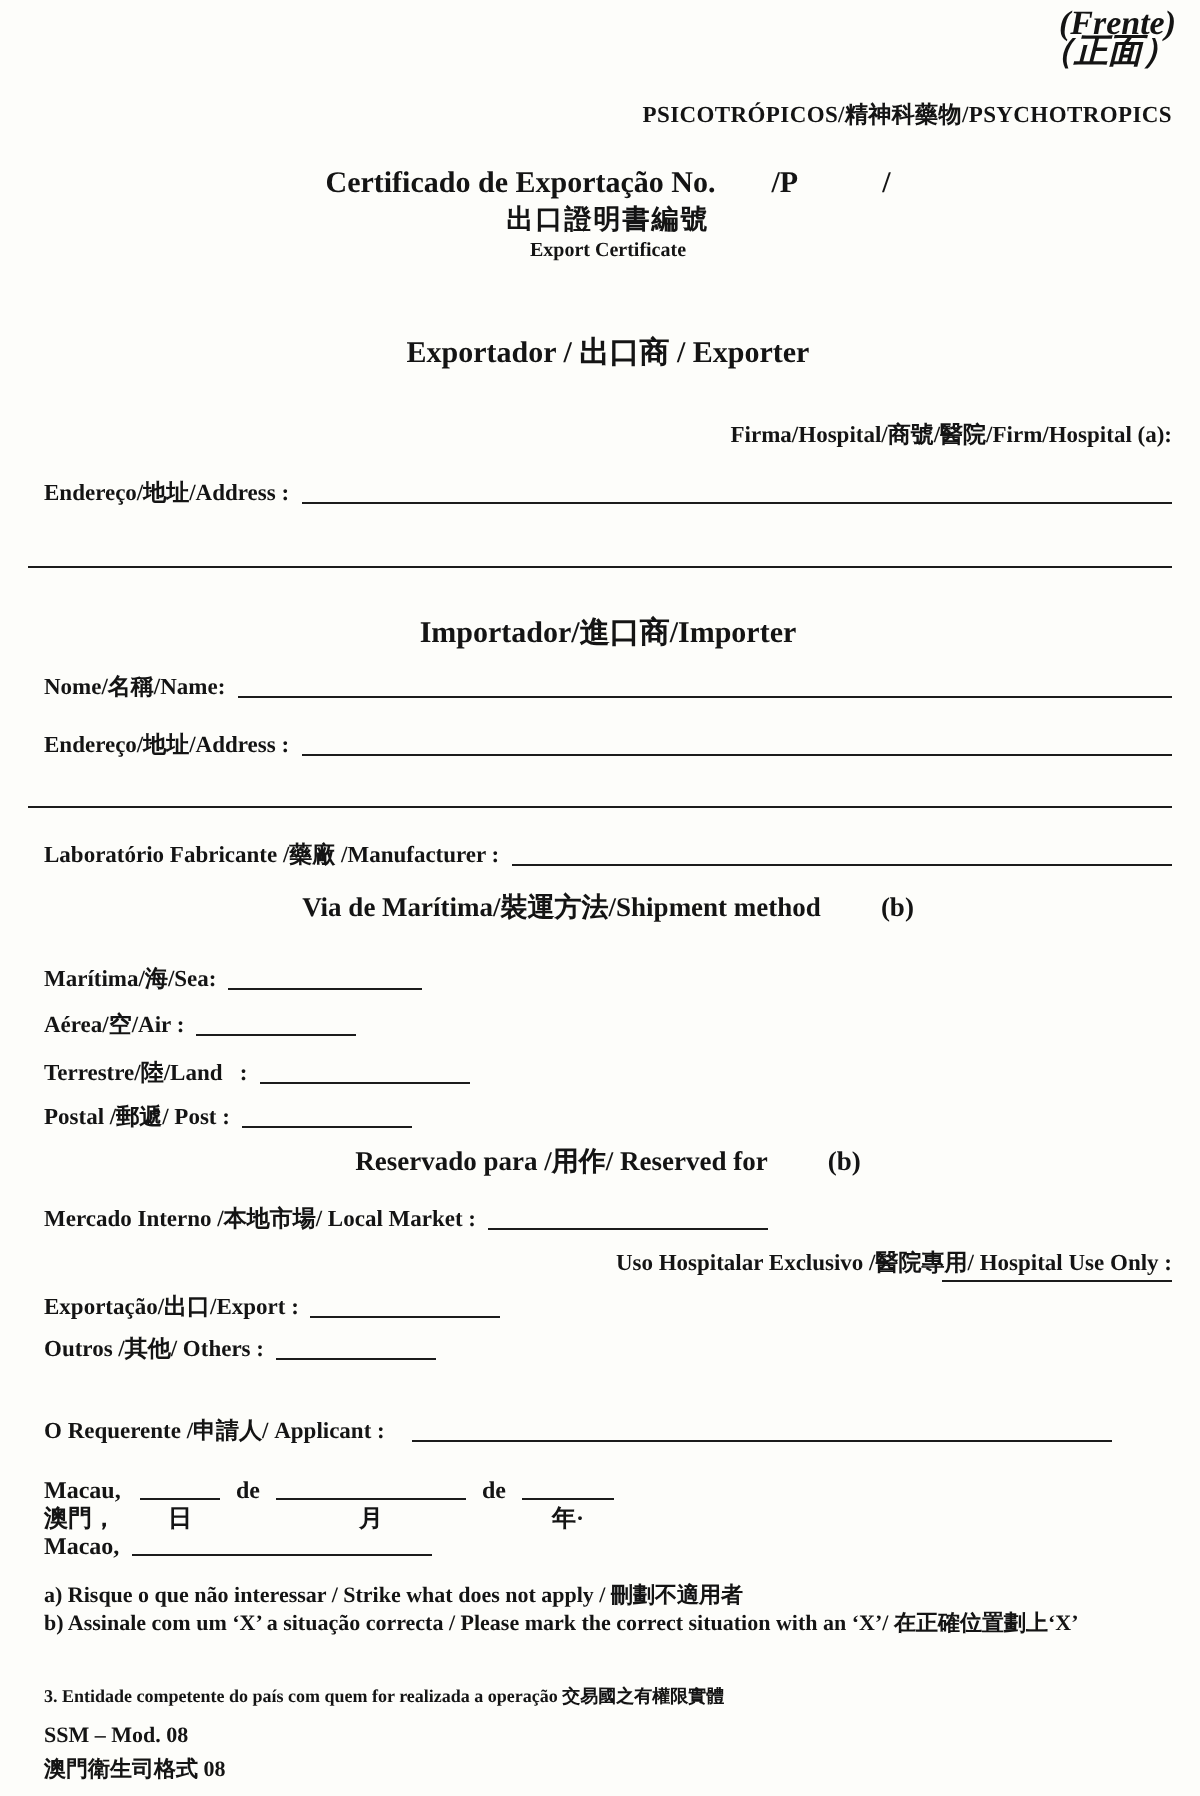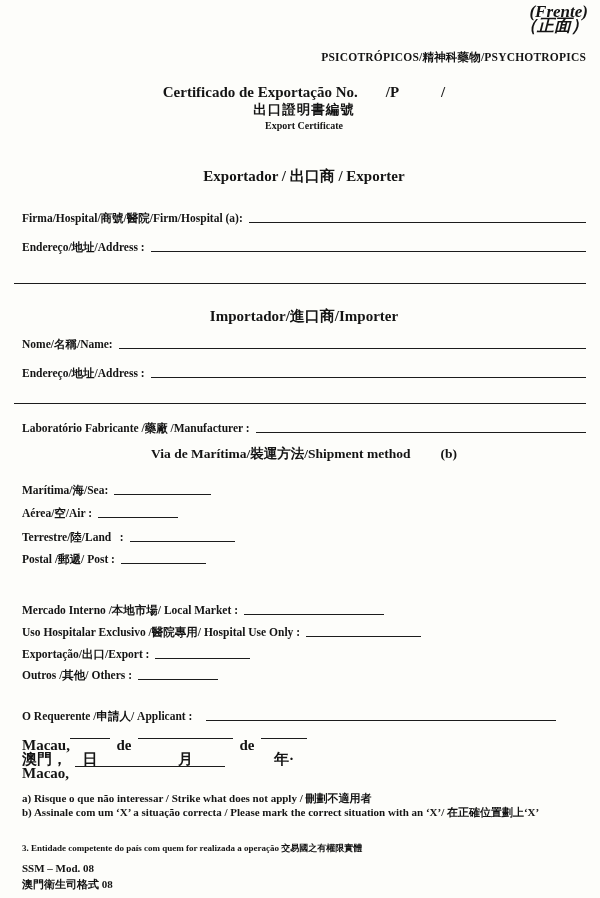--- a/index.html
+++ b/index.html
@@ -27,21 +27,21 @@
   .section-heading { font-size:15px; }
   .sub-heading { font-size:13.5px; }
   .marker { margin-left:30px; }
   .slash-gap1 { margin-left:28px; }
   .slash-gap2 { margin-left:42px; }
   .row { position:absolute; left:22px; right:14px; display:flex; align-items:flex-end; font-size:11.5px; line-height:15px; }
   .row .label { white-space:pre; }
   .fill { flex:1 1 auto; border-bottom:1.3px solid #1c1c1c; margin:0 0 3px 6px; height:0; }
   .blank { display:inline-block; border-bottom:1.3px solid #1c1c1c; margin:0 0 3px 6px; height:0; }
   .rule { position:absolute; left:14px; right:14px; border-bottom:1.5px solid #1c1c1c; height:0; }
-  .daterow { position:absolute; left:22px; display:flex; font-size:15px; line-height:15px; }
+  .daterow { position:absolute; left:22px; display:flex; align-items:flex-end; font-size:12px; line-height:15px; }
   .dcell { white-space:pre; }
   .dblank { border-bottom:1.3px solid #1c1c1c; height:0; margin-bottom:3px; }
   .dmid { text-align:center; }
   .footnote { font-size:11px; line-height:14px; }
   .note3 { font-size:9px; }
   .footer-line { font-size:11px; }
 </style>
 </head>
 <body>
 
@@ -55,21 +55,21 @@
   <div class="abs right classification">PSICOTRÓPICOS/精神科藥物/PSYCHOTROPICS</div>
 
   <div class="abs center title-pt">
     <span>Certificado de Exportação No.</span><span class="slash-gap1">/P</span><span class="slash-gap2">/</span>
   </div>
   <div class="abs center title-zh">出口證明書編號</div>
   <div class="abs center title-en">Export Certificate</div>
 
   <div class="abs center section-heading" style="top:167px;">Exportador / 出口商 / Exporter</div>
 
-  <div class="row" style="top:211px;">
+  <div class="row" style="top:211px;flex-direction:column;">
     <span class="label">Firma/Hospital/商號/醫院/Firm/Hospital (a):</span>
     <span class="fill"></span>
   </div>
   <div class="row" style="top:240px;">
     <span class="label">Endereço/地址/Address :</span>
     <span class="fill"></span>
   </div>
   <div class="rule" style="top:283px;"></div>
 
   <div class="abs center section-heading" style="top:307px;">Importador/進口商/Importer</div>
@@ -103,26 +103,29 @@
   </div>
   <div class="row" style="top:530px;">
     <span class="label">Terrestre/陸/Land   :</span>
     <span class="blank" style="width:105px;"></span>
   </div>
   <div class="row" style="top:552px;">
     <span class="label">Postal /郵遞/ Post :</span>
     <span class="blank" style="width:85px;"></span>
   </div>
 
+  <div class="abs center sub-heading" style="top:572px;">
+    <span>Reservado para /用作/ Reserved for</span><span class="marker">(b)</span>
+  </div>
 
   <div class="row" style="top:603px;">
     <span class="label">Mercado Interno /本地市場/ Local Market :</span>
     <span class="blank" style="width:140px;"></span>
   </div>
-  <div class="row" style="top:625px;">
+  <div class="row" style="top:625px;flex-direction:column;">
     <span class="label">Uso Hospitalar Exclusivo /醫院專用/ Hospital Use Only :</span>
     <span class="blank" style="width:115px;"></span>
   </div>
   <div class="row" style="top:647px;">
     <span class="label">Exportação/出口/Export :</span>
     <span class="blank" style="width:95px;"></span>
   </div>
   <div class="row" style="top:709px; right:44px;">
     <span class="label">O Requerente /申請人/ Applicant :</span>
     <span class="fill" style="margin-left:14px;"></span>

